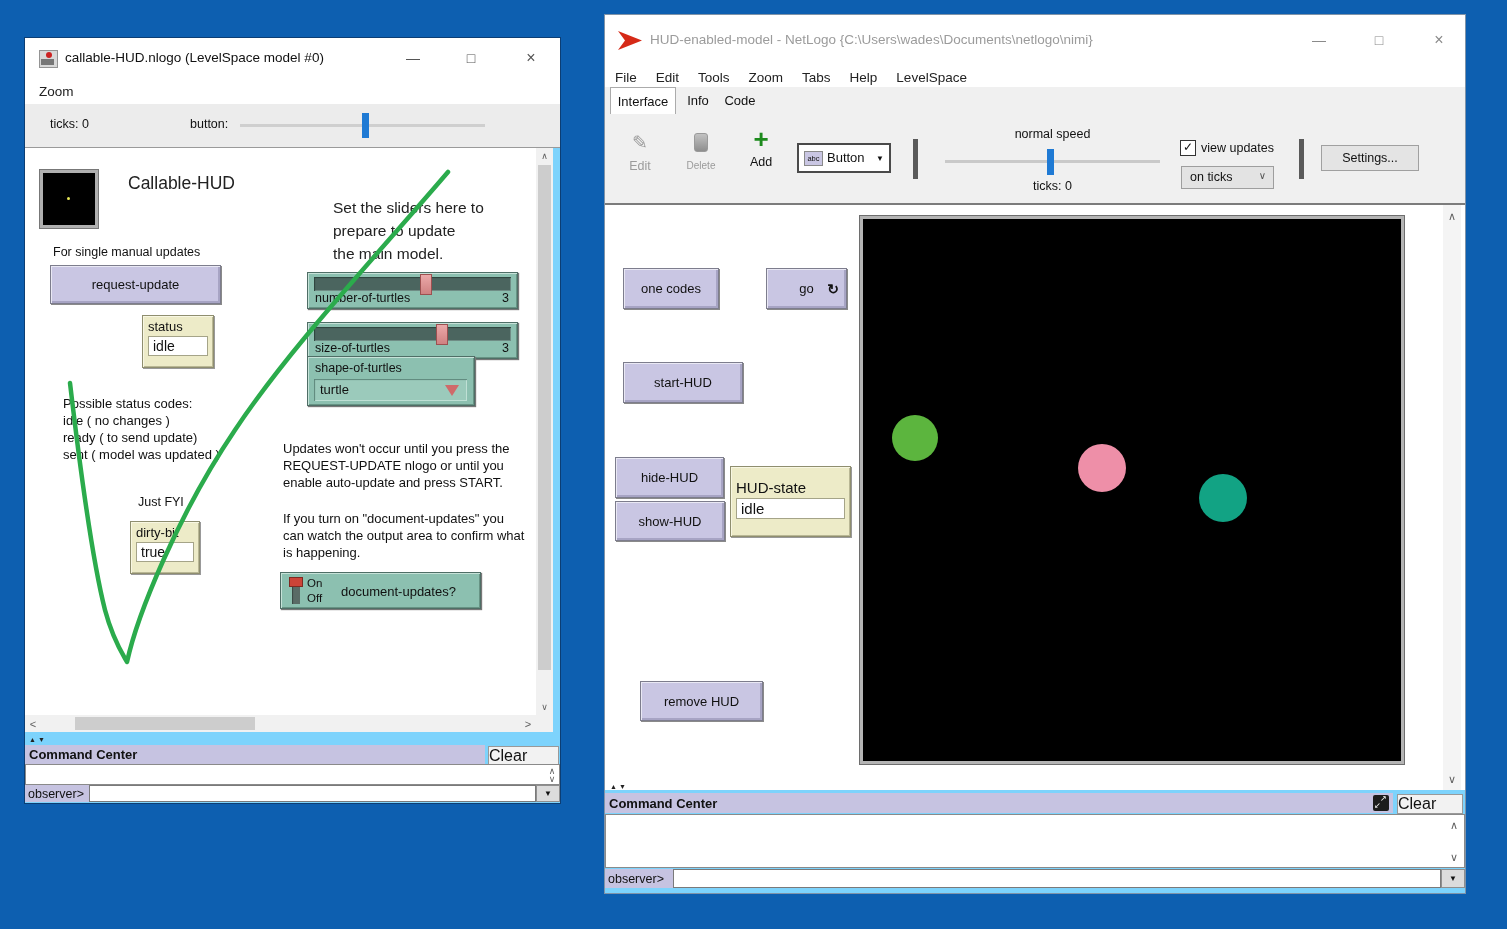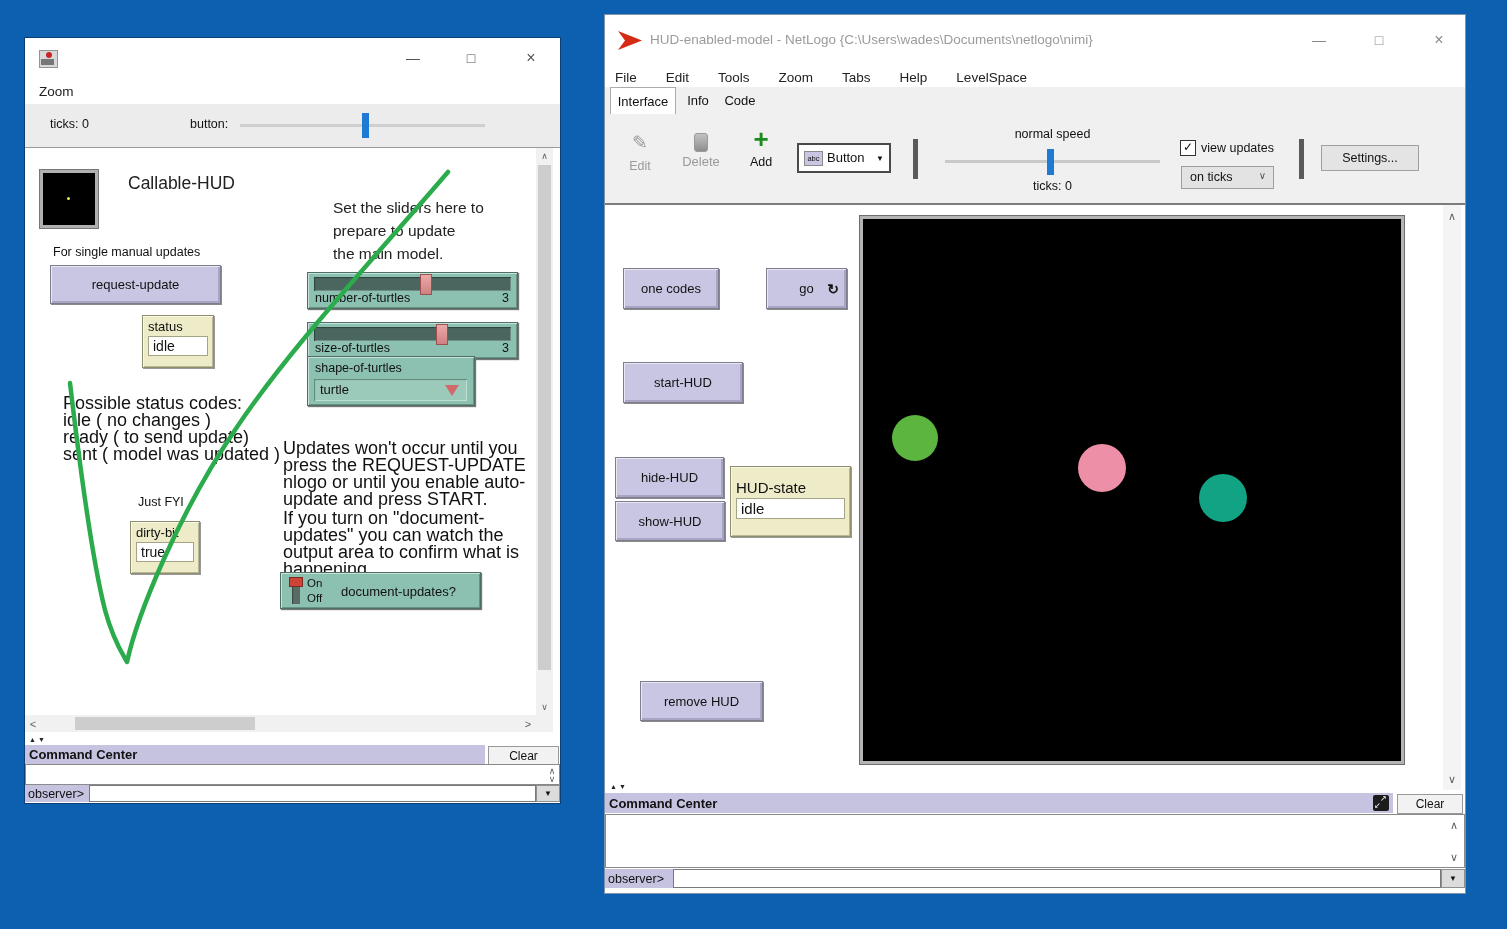--- a/index.html
+++ b/index.html
@@ -1,63 +1,64 @@
 <!DOCTYPE html>
 <html><head>
 <meta charset="utf-8">
 <style>
   html,body{margin:0;padding:0}
   body{width:1507px;height:929px;background:#0d5fb0;position:relative;overflow:hidden;
        font-family:"Liberation Sans",sans-serif;color:#111;-webkit-font-smoothing:antialiased}
   .abs{position:absolute}
-  .win{position:absolute;background:#ffffff;box-shadow:0 0 0 1px #0c3e74}
+  .win{position:absolute;background:#7dd3fc;box-shadow:0 0 0 1px #0c3e74}
   .tbar{position:absolute;left:0;top:0;right:0;height:40px;background:#fff;border-bottom:1px solid #ececec}
   .wbtn{position:absolute;width:44px;height:40px;display:flex;align-items:center;justify-content:center;font-size:14px;color:#555}
   .menubar{position:absolute;left:0;right:0;background:#fff;font-size:13.5px;color:#222;display:flex;align-items:center}
   .small{font-size:12.5px;color:#111}
-  .note{font-size:18px;line-height:17px;color:#111}
+  .note{font-size:13px;line-height:17px;color:#111}
   .bignote{font-size:15.5px;line-height:23px;color:#222}
   
   .nlbtn{position:absolute;background:#c9c6e3;border:1px solid #7d7d8d;
          box-shadow:inset 1px 1px 0 #e9e8f4,inset -2px -2px 0 #a7a4c4,1px 1px 0 #8a8a8a;
          display:flex;align-items:center;justify-content:center;font-size:13px;color:#111;cursor:pointer}
   .nlmon{position:absolute;background:#edebc8;border:1px solid #8f8e6f;
          box-shadow:inset 1px 1px 0 #f8f7e2,inset -1px -1px 0 #b9b795,1px 1px 0 #999;padding:3px 5px;box-sizing:border-box}
   .nlmon .mlabel{font-size:13px;color:#111}
   .nlmon .mval{background:#fff;border:1px solid #a5a488;font-size:14px;padding:1px 0 1px 4px;margin-top:2px}
   .teal{position:absolute;background:#8cc0b0;border:1px solid #4f6e66;
         box-shadow:inset 1px 1px 0 #c6e2d8,inset -1px -1px 0 #679384,1px 1px 1px #777;box-sizing:border-box}
   .sl-track{position:absolute;left:6px;right:6px;top:4px;height:14px;background:#4b655f;
             box-shadow:inset 1px 1px 1px #2e433e,inset -1px -1px 0 #6f8c85}
   .sl-knob{position:absolute;top:1px;width:10px;height:19px;background:linear-gradient(#eba9a9,#cf8181);
            border:1px solid #9c5050;cursor:pointer}
   .sl-row{position:absolute;left:7px;right:8px;bottom:3px;display:flex;justify-content:space-between;font-size:12.5px}
   .scroll{position:absolute;background:#f1f1f1}
   .sarrow{position:absolute;color:#606060;font-size:9px;display:flex;align-items:center;justify-content:center;cursor:pointer}
   .sthumb{position:absolute;background:#cdcdcd;cursor:pointer}
   .cc-head{position:absolute;background:#c6c3e1;font-weight:bold;font-size:13px;display:flex;align-items:center;padding-left:4px;box-sizing:border-box}
-  .cc-clear{position:absolute;background:#f2f2f2;border:1px solid #999;font-size:12px;display:flex;align-items:center;justify-content:center;cursor:pointer}
+  .cc-clear{position:absolute;background:#f2f2f2;border:1px solid #999;font-size:16px;display:flex;align-items:center;justify-content:flex-start;cursor:pointer}
   .cc-out{position:absolute;background:#fff;border:1px solid #8a8a8a;box-sizing:border-box}
   .cc-prompt{position:absolute;background:#c6c3e1;font-size:12.5px;display:flex;align-items:center;padding-left:3px;box-sizing:border-box}
   .cc-input{position:absolute;border:1px solid #7a7a7a;font-size:12.5px;padding:0 3px;box-sizing:border-box;font-family:"Liberation Sans",sans-serif}
   .ddbtn{position:absolute;background:#dcdcdc;border:1px solid #8f8f8f;display:flex;align-items:center;justify-content:center;font-size:8px;color:#111;cursor:pointer;box-sizing:border-box}
   .splitter{position:absolute;font-size:7px;color:#222;letter-spacing:2px}
   .turtle{position:absolute;border-radius:50%}
   .menu-item{cursor:pointer}
   .graybtn{position:absolute;background:#e4e4e4;border:1px solid #a0a0a0;display:flex;align-items:center;justify-content:center;font-size:12.5px;cursor:pointer;box-sizing:border-box}
 </style>
 </head>
 <body>
 
 <section class="win" style="left:25px;top:38px;width:535px;height:765px">
   <div class="tbar">
     <div class="abs" style="left:14px;top:12px;width:17px;height:16px;background:#d8d8d8;border:1px solid #949494">
       <div class="abs" style="left:6px;top:1px;width:6px;height:6px;border-radius:50%;background:#cc2222"></div>
       <div class="abs" style="left:1px;top:8px;width:13px;height:6px;background:#777"></div>
     </div>
+    <span class="abs" style="left:40px;top:0;line-height:40px;font-size:13.5px">callable-HUD.nlogo (LevelSpace model #0)</span>
     <span class="wbtn" style="left:366px">—</span>
     <span class="wbtn" style="left:424px">□</span>
     <span class="wbtn" style="left:484px;font-size:16px">×</span>
   </div>
   <div class="menubar" style="top:40px;height:26px;border-bottom:1px solid #e6e6e6;padding-left:14px">
     <span class="menu-item">Zoom</span>
   </div>
   <div class="abs" style="left:0;top:66px;width:535px;height:44px;background:#ececec;border-bottom:1px solid #9a9a9a;box-sizing:border-box">
     <span class="abs small" style="left:25px;top:13px">ticks: 0</span>
     <span class="abs small" style="left:165px;top:13px">button:</span>
@@ -180,21 +181,21 @@
 <section class="win" style="left:605px;top:15px;width:860px;height:878px;box-shadow:0 0 0 1px #7f93a8">
   <div class="tbar" style="height:50px;border-bottom:none">
     <svg class="abs" style="left:13px;top:16px" width="24" height="19" viewBox="0 0 24 19">
       <path d="M0,0 L24,9.5 L0,19 L7,9.5 Z" fill="#d62a17"></path>
     </svg>
     <span class="abs" style="left:45px;top:0;line-height:50px;font-size:13.5px;color:#9b9b9b">HUD-enabled-model - NetLogo {C:\Users\wades\Documents\netlogo\nimi}</span>
     <span class="wbtn" style="left:692px;height:50px;color:#8a8a8a">—</span>
     <span class="wbtn" style="left:752px;height:50px;color:#8a8a8a">□</span>
     <span class="wbtn" style="left:812px;height:50px;color:#8a8a8a;font-size:16px">×</span>
   </div>
-  <div class="menubar" style="top:50px;height:25px;padding-left:10px;gap:29px">
+  <div class="menubar" style="top:50px;height:25px;padding-left:10px;gap:19px">
     <span class="menu-item">File</span>
     <span class="menu-item">Edit</span>
     <span class="menu-item">Tools</span>
     <span class="menu-item">Zoom</span>
     <span class="menu-item">Tabs</span>
     <span class="menu-item">Help</span>
     <span class="menu-item">LevelSpace</span>
   </div>
 
   <div class="abs" style="left:0;top:72px;width:860px;height:36px;background:#f0f0f0;border-bottom:4px solid #d946ef;box-sizing:border-box">
@@ -209,21 +210,21 @@
     </div>
   </div>
 
   <div class="abs" style="left:0;top:102px;width:860px;height:88px;background:#f0f0f0;border-bottom:2px solid #7c7c7c;box-sizing:border-box">
     <div class="abs" style="left:12px;top:14px;width:46px;height:60px;text-align:center;color:#9a9a9a">
       <span style="font-size:19px">✎</span>
       <div style="font-size:12.5px;margin-top:5px">Edit</div>
     </div>
     <div class="abs" style="left:70px;top:14px;width:52px;height:60px;text-align:center;color:#9a9a9a">
       <div style="margin:2px auto 0;width:12px;height:17px;background:linear-gradient(#c2c2c2,#8e8e8e);border-radius:3px;border:1px solid #9a9a9a"></div>
-      <div style="font-size:13px;margin-top:2px">Delete</div>
+      <div style="font-size:10px;margin-top:8px">Delete</div>
     </div>
     <div class="abs" style="left:134px;top:10px;width:44px;height:64px;text-align:center">
       <span style="font-size:26px;font-weight:bold;color:#1d8a1d;line-height:24px">+</span>
       <div style="font-size:12.5px;margin-top:3px;color:#111">Add</div>
     </div>
     <div class="abs" style="left:192px;top:26px;width:94px;height:30px;background:#fff;border:2px solid #4a4a4a;box-sizing:border-box">
       <span class="abs" style="left:5px;top:6px;width:17px;height:13px;background:#c9c6e3;border:1px solid #8a8a8a;font-size:7.5px;text-align:center;line-height:13px">abc</span>
       <span class="abs" style="left:28px;top:5px;font-size:13px">Button</span>
       <span class="abs" style="right:5px;top:9px;font-size:8px">▼</span>
     </div>

